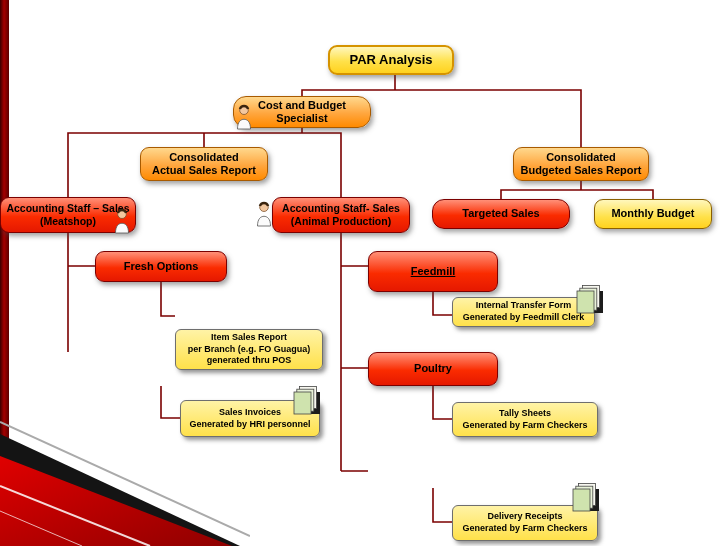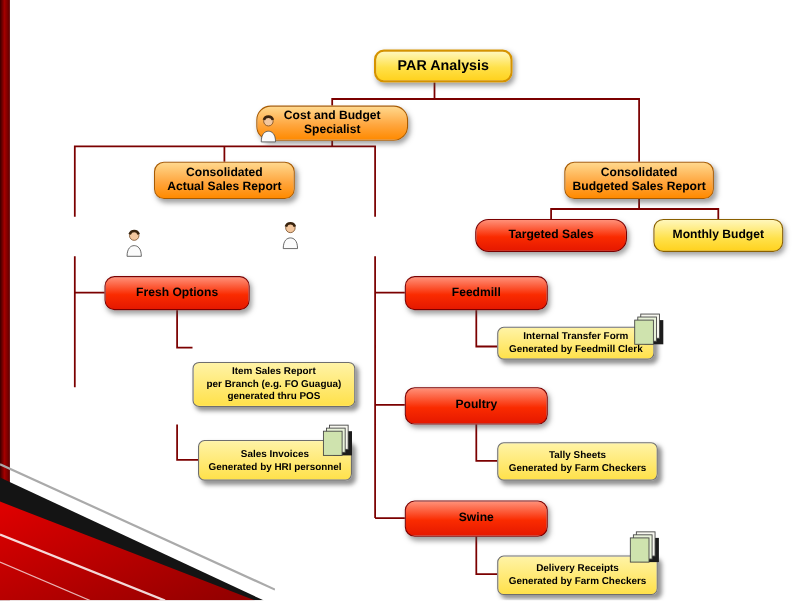--- a/index.html
+++ b/index.html
@@ -58,58 +58,61 @@
       M581,181 L581,190 M501,199 L501,190 L653,190 L653,199
       M68,233 L68,352 M68,266 L95,266
       M161,282 L161,316 L175,316
       M161,386 L161,418 L180,418
       M341,233 L341,471 M341,266 L368,266 M341,368 L368,368 M341,471 L368,471
       M433,282 L433,315 L452,315
       M433,386 L433,419 L452,419
       M433,488 L433,522 L452,522"></path>
   </svg>
 
-  <div class="node yellow" style="left:340px;top:45px;width:126px;height:30px;">PAR Analysis</div>
+  <div class="node yellow" style="left:328px;top:45px;width:126px;height:30px;">PAR Analysis</div>
 
   <div class="node orange" style="left:233px;top:96px;width:138px;height:32px;border-radius:13px;">Cost and Budget
 Specialist</div>
 
   <div class="node orange" style="left:140px;top:147px;width:128px;height:34px;">Consolidated
 Actual Sales Report</div>
 
   <div class="node orange" style="left:513px;top:147px;width:136px;height:34px;">Consolidated
 Budgeted Sales Report</div>
 
+  <div class="node red" style="left:0px;top:197px;width:136px;height:36px;">Accounting Staff – Sales
+(Meatshop)</div>
 
+  <div class="node red" style="left:272px;top:197px;width:138px;height:36px;">Accounting Staff- Sales
+(Animal Production)</div>
 
   <div class="node red" style="left:432px;top:199px;width:138px;height:30px;font-size:11px;border-radius:12px;">Targeted Sales</div>
 
   <div class="node red" style="left:95px;top:251px;width:132px;height:31px;font-size:11px;">Fresh Options</div>
 
   <div class="node yellow-sm" style="left:594px;top:199px;width:118px;height:30px;">Monthly Budget</div>
 
   <div class="node note" style="left:175px;top:296px;width:148px;height:41px;margin-top:33px;">Item Sales Report
 per Branch (e.g. FO Guagua)
 generated thru POS</div>
 
 
   <div class="node note" style="left:180px;top:400px;width:140px;height:37px;">Sales Invoices
 Generated by HRI personnel</div>
 
-  <div class="node red" style="left:368px;top:251px;width:130px;height:31px;font-size:11px;">Feedmill</div>
+  <div class="node red" style="left:368px;top:251px;width:130px;height:41px;font-size:11px;text-decoration:underline;">Feedmill</div>
 
   <div class="node note" style="left:452px;top:297px;width:143px;height:30px;">Internal Transfer Form
 Generated by Feedmill Clerk</div>
 
   <div class="node red" style="left:368px;top:352px;width:130px;height:34px;font-size:11px;">Poultry</div>
 
   <div class="node note" style="left:452px;top:402px;width:146px;height:35px;">Tally Sheets
 Generated by Farm Checkers</div>
 
-  <div class="node red" style="left:368px;top:455px;width:130px;height:33px;font-size:11px;">Swine</div>
 
   <div class="node note" style="left:452px;top:505px;width:146px;height:36px;">Delivery Receipts
 Generated by Farm Checkers</div>
 
   <svg class="icon" style="left:235px;top:104px;" width="18" height="26" viewBox="0 0 18 26">
     <circle cx="9" cy="6.2" r="4.3" fill="#f3c79e" stroke="#70451f" stroke-width="0.7"></circle>
     <path d="M4.9,5 A4.3,4.3 0 0 1 13.1,5" stroke="#3a240e" stroke-width="2.4" fill="none"></path>
     <path d="M2.5,25 C2.5,17.5 6,15.3 9,15.3 C12,15.3 15.5,17.5 15.5,25 Z" fill="#fbfbfb" stroke="#555" stroke-width="0.8"></path>
   </svg>
 

